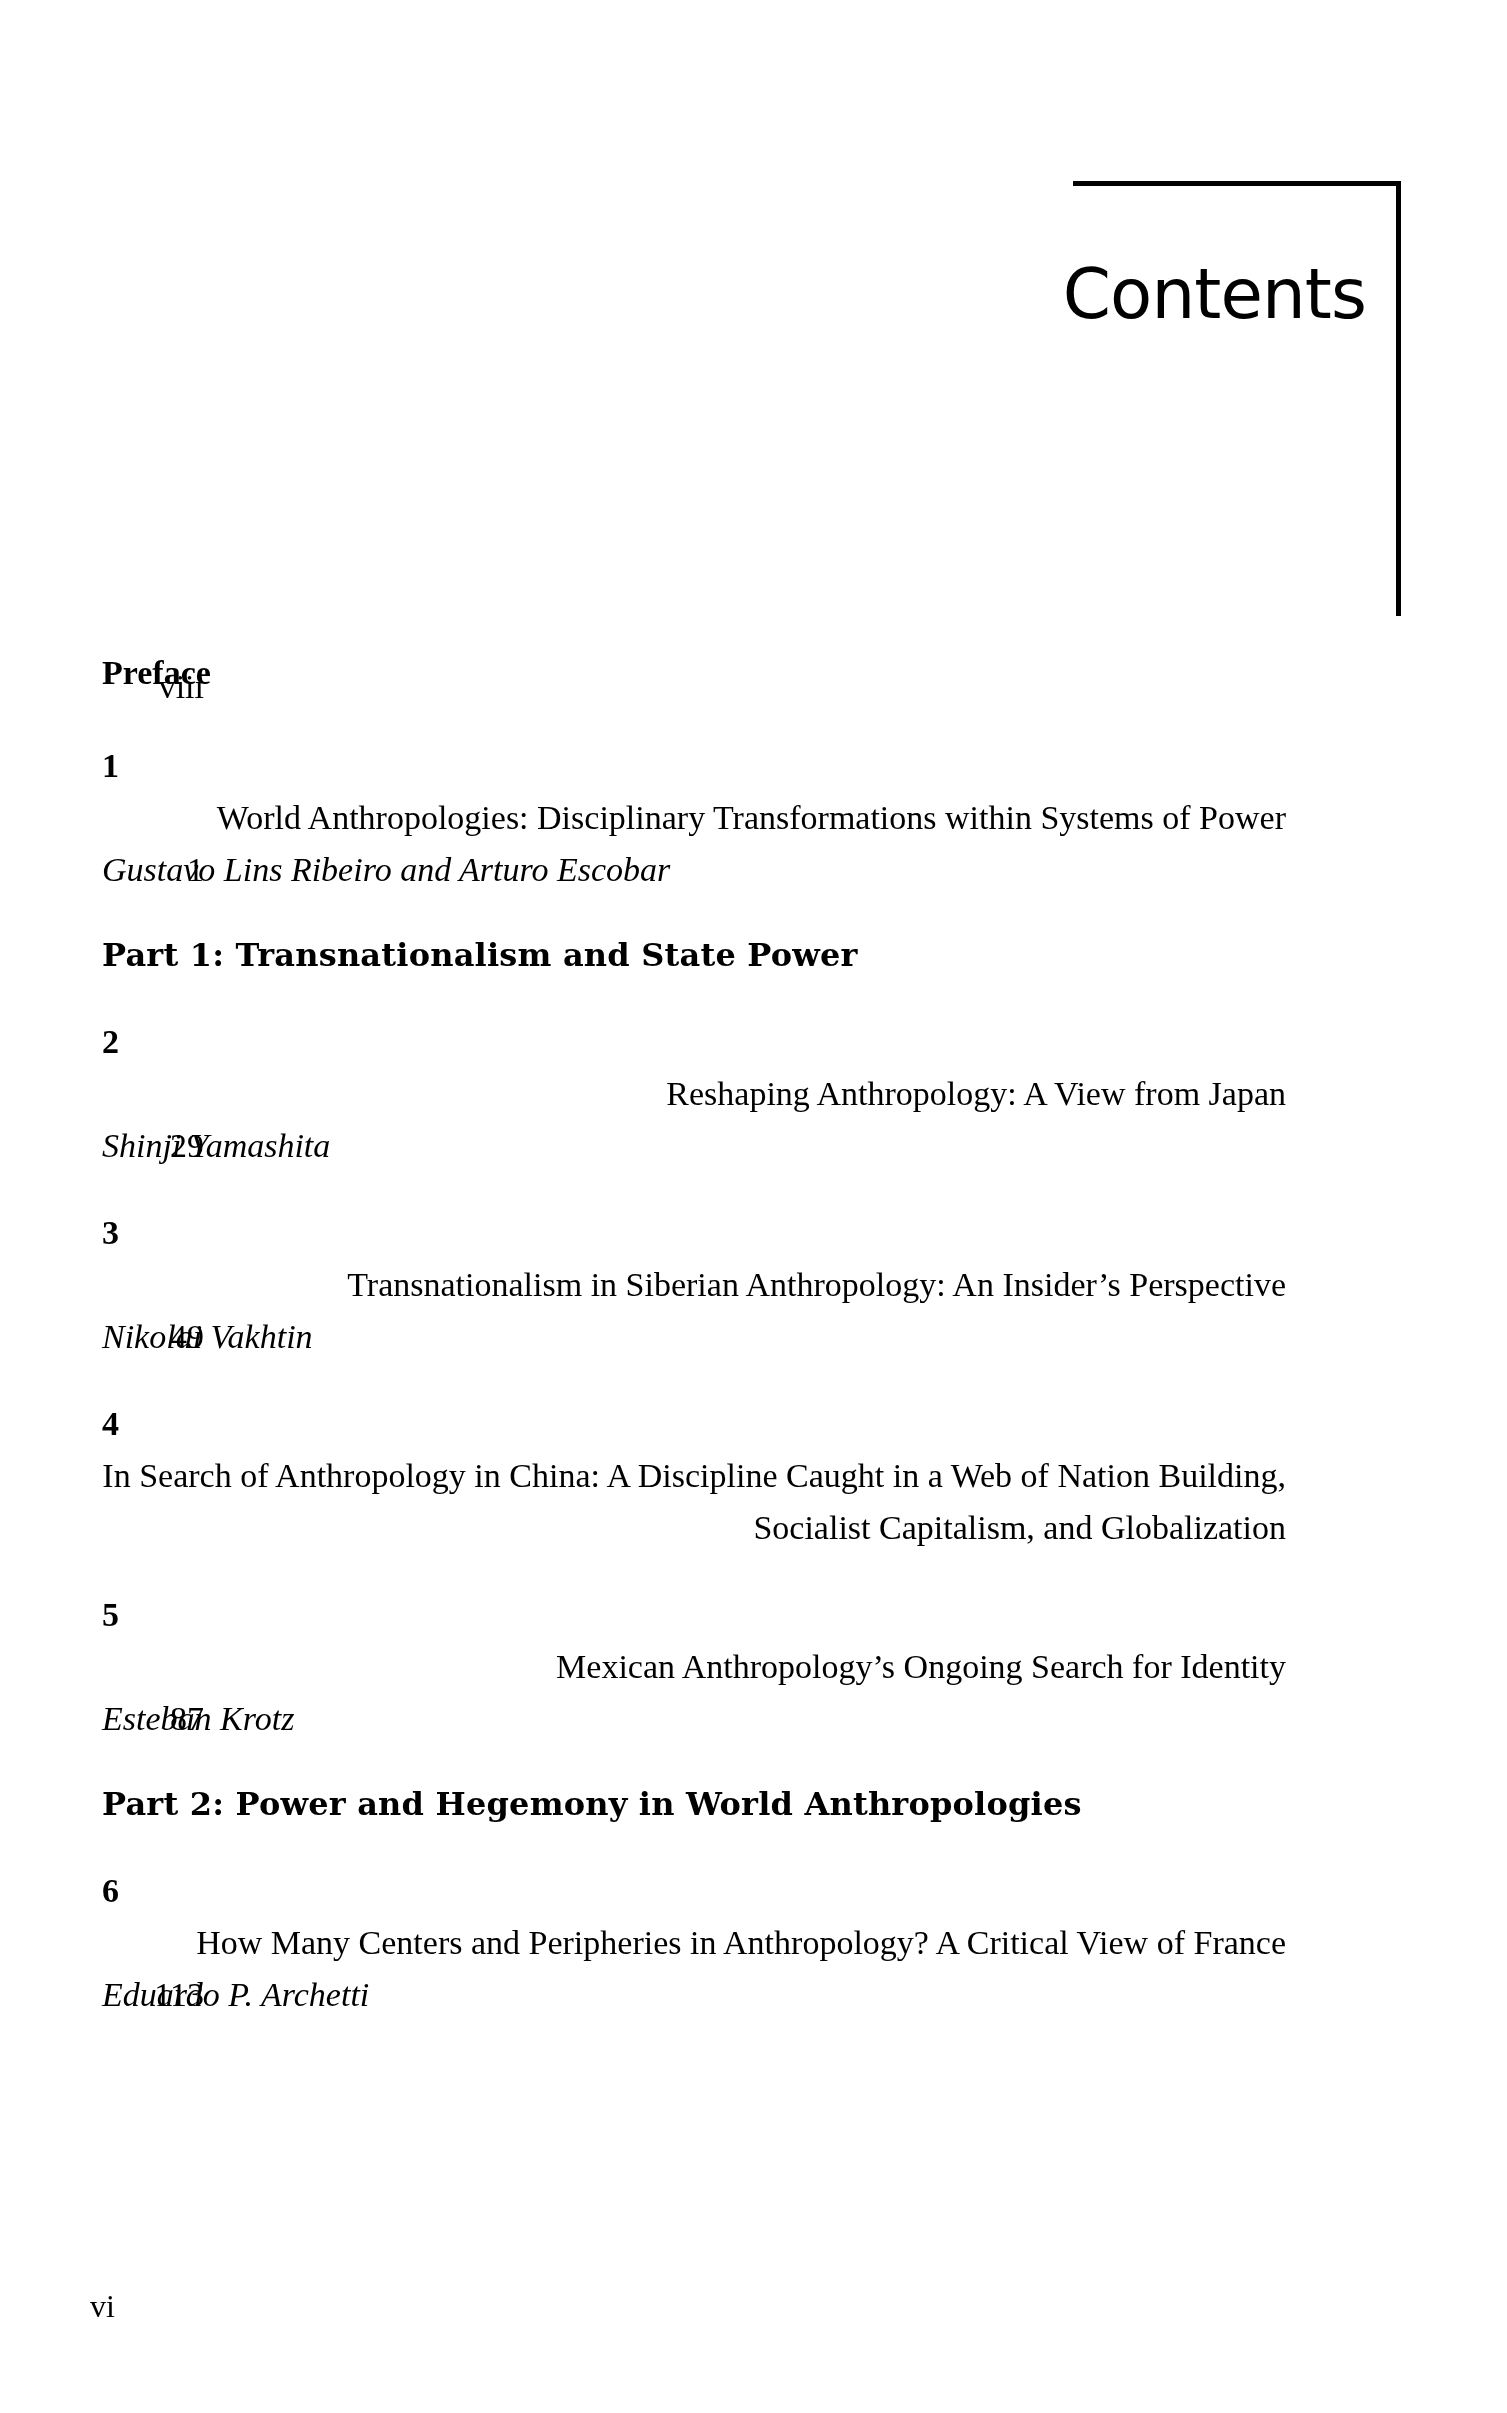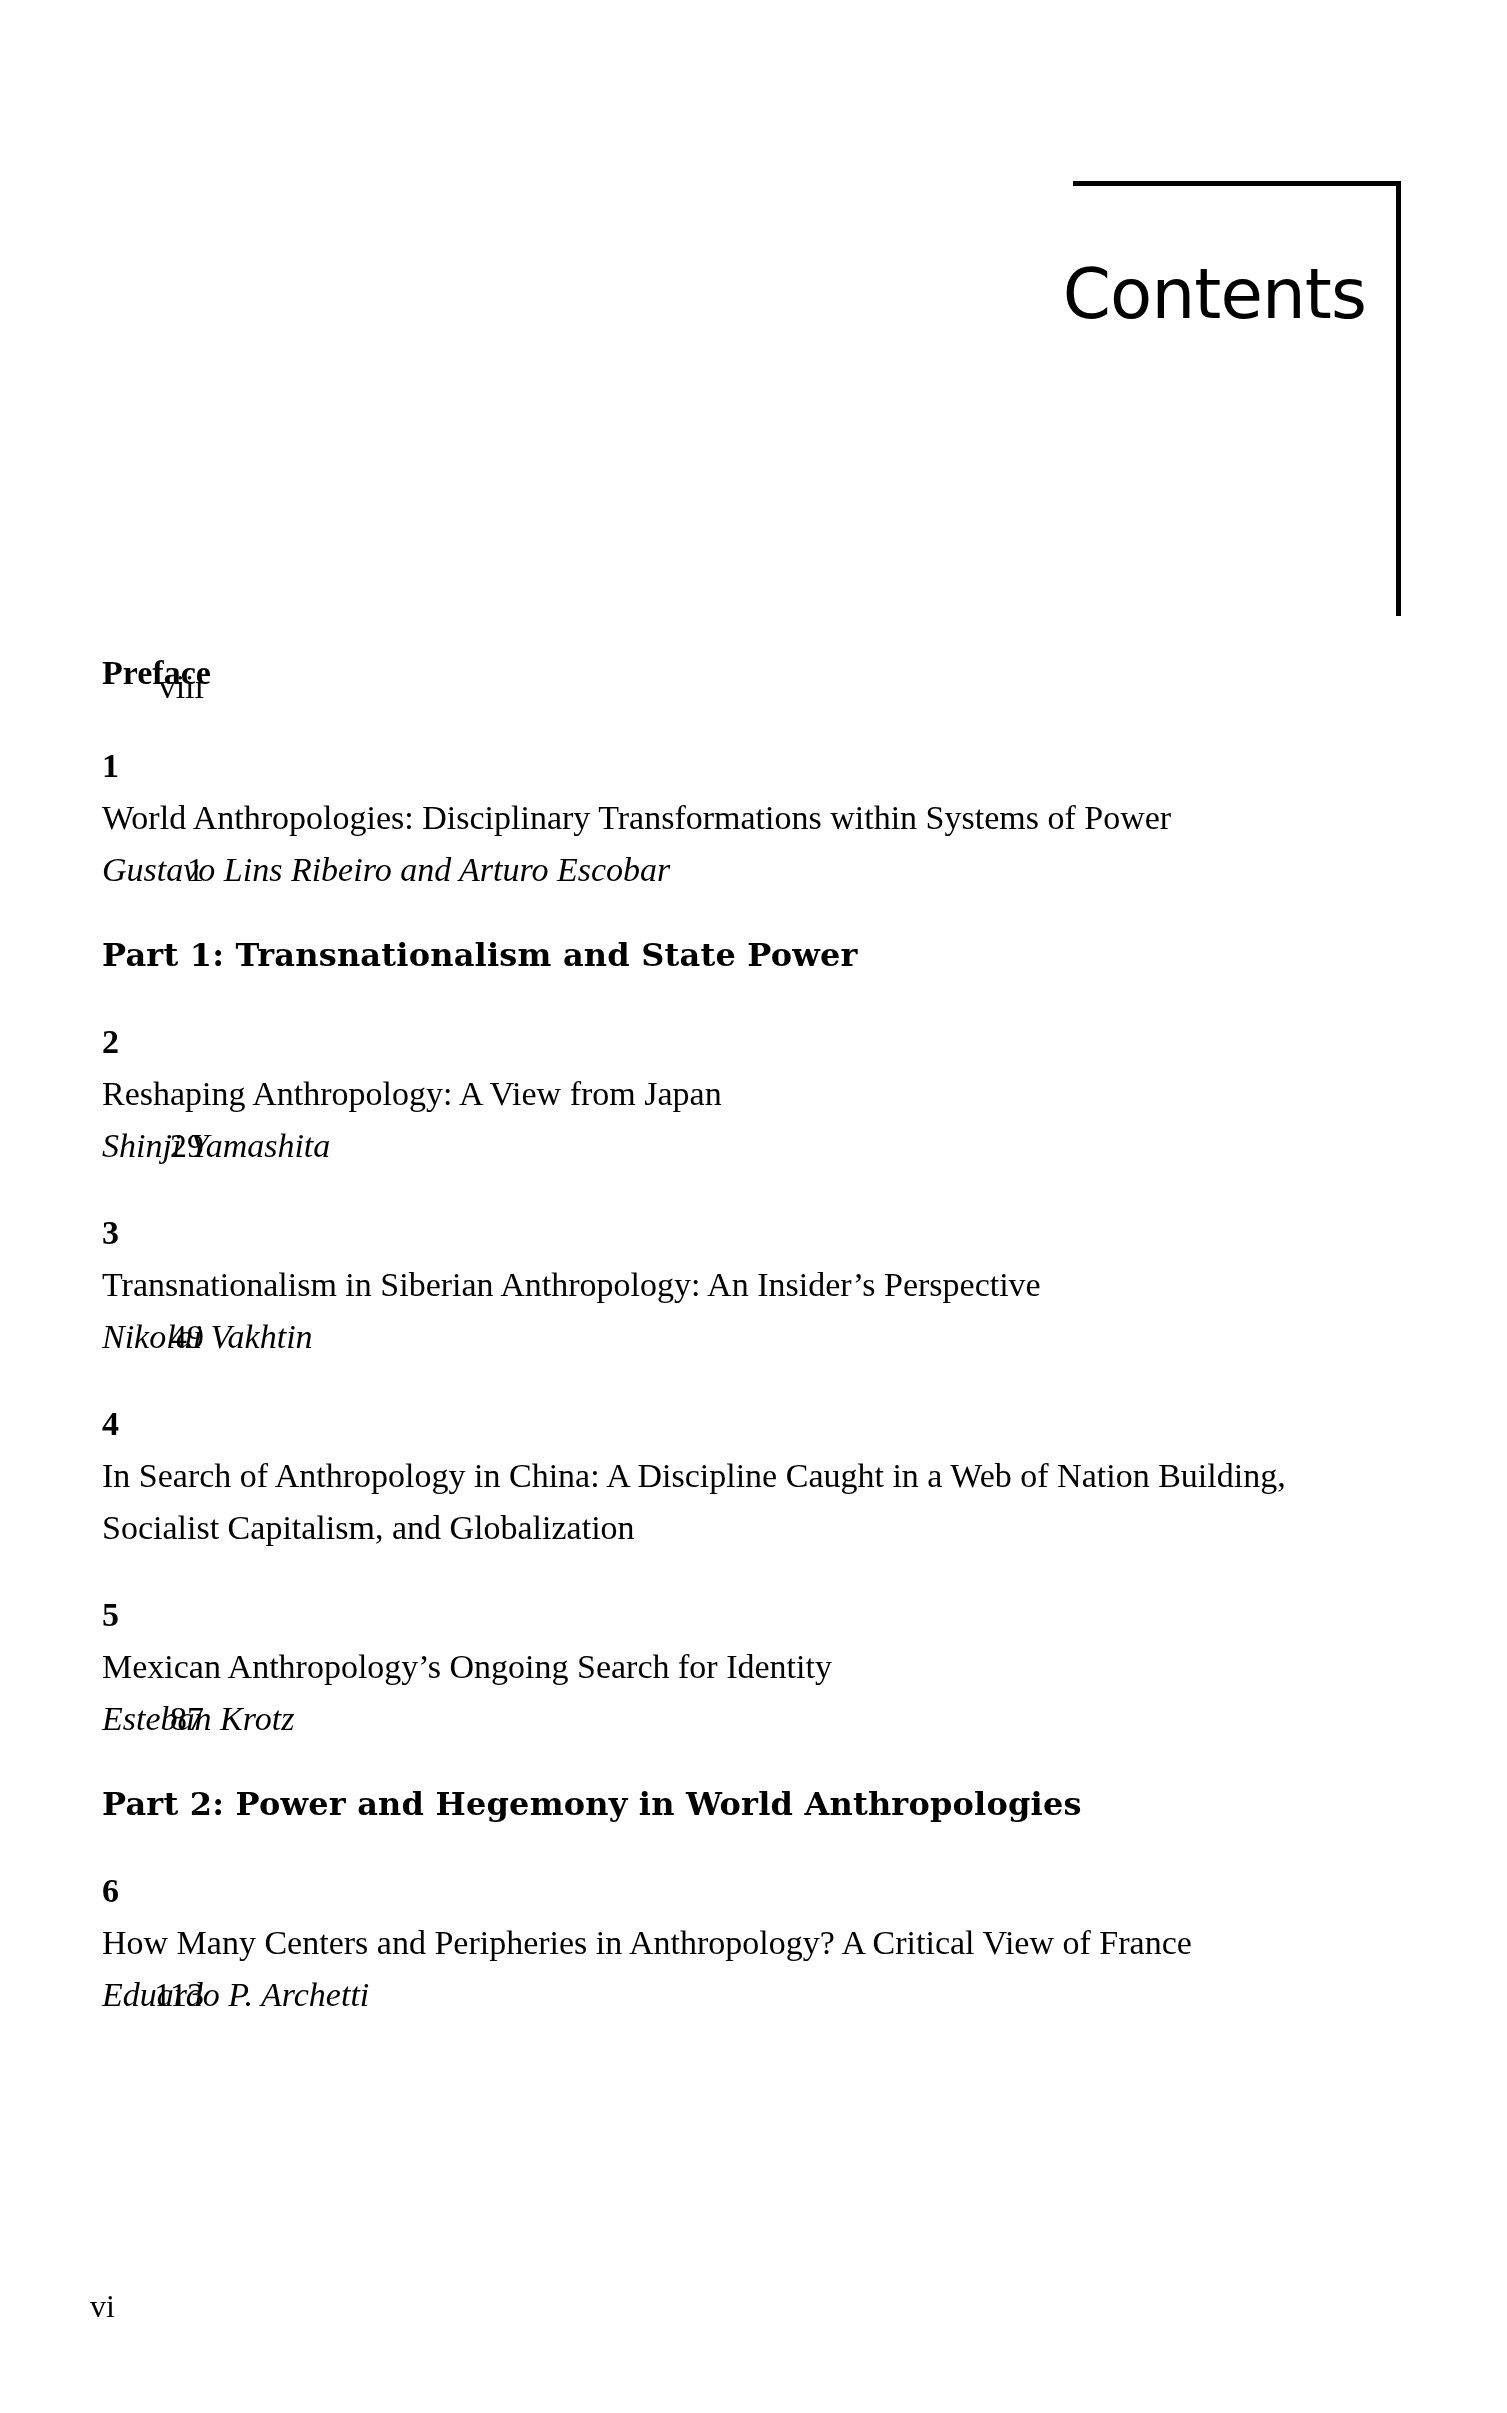--- a/index.html
+++ b/index.html
@@ -78,20 +78,21 @@
     line-height: 52px;
   }
   .entry .body {
     margin-left: 96px;
     font-size: 34px;
     line-height: 52px;
   }
   .entry .title {
     display: block;
     padding-right: 111px;
+    text-align: right;
   }
   .entry .authorline {
     display: block;
     position: relative;
     font-style: italic;
     padding-right: 111px;
   }
   .entry .page {
     position: absolute;
     right: 0;

